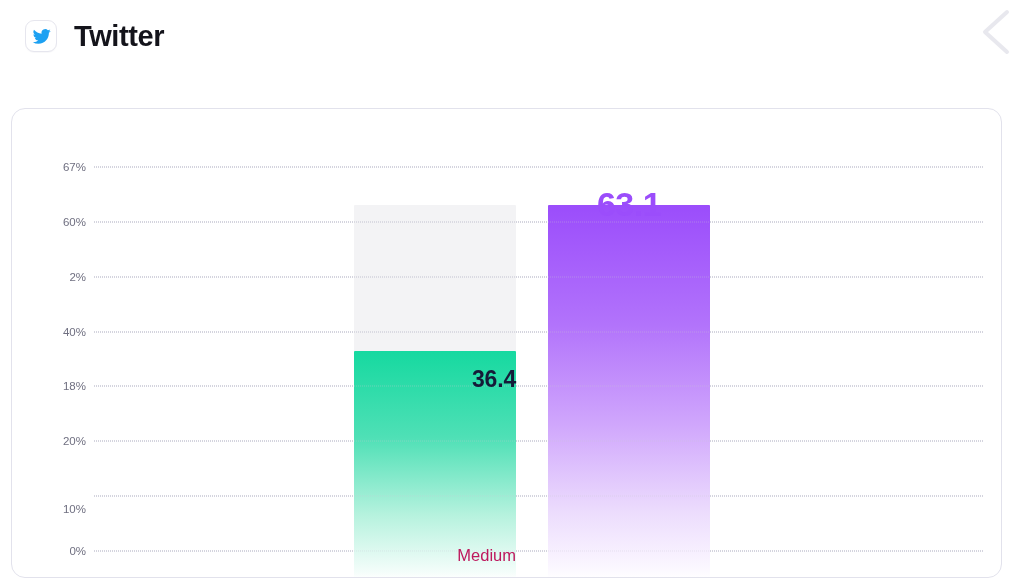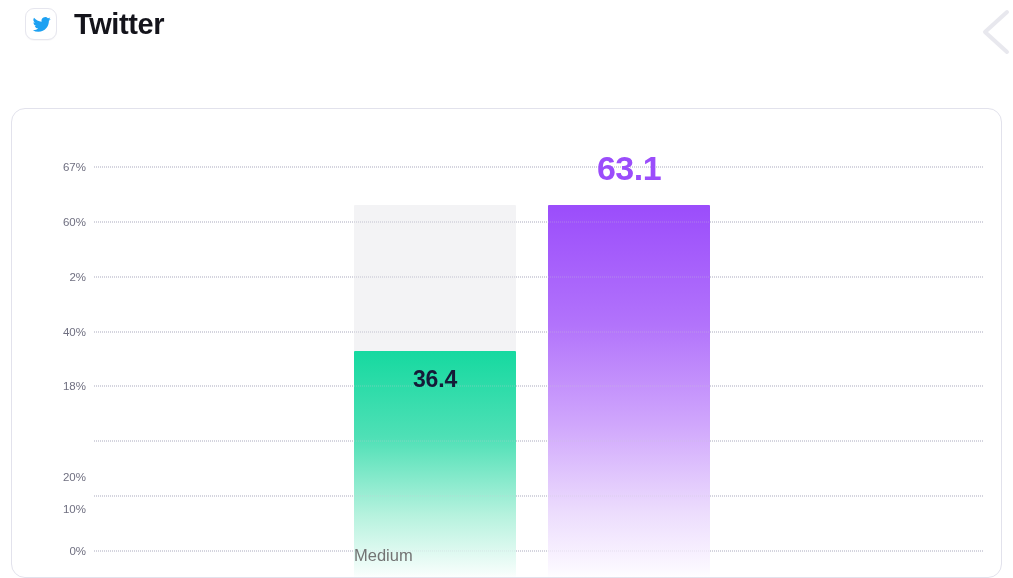--- a/index.html
+++ b/index.html
@@ -13,21 +13,21 @@
   #root { position: relative; width: 1013px; height: 578px; background:#fff; }
 
   
   .header {
     position: absolute; left: 0; top: 0;
     width: 1013px; height: 95px;
     display: flex; align-items: flex-start;
   }
   .brand {
     display: flex; align-items: center;
-    margin-left: 25px; margin-top: 8px;
+    margin-left: 25px; margin-top: 20px;
   }
   .brand-icon-box {
     width: 32px; height: 32px;
     border: 1px solid #e6e6ee;
     border-radius: 9px;
     background: #ffffff;
     display: flex; align-items: center; justify-content: center;
     box-shadow: 0 1px 1px rgba(20,20,60,.03);
   }
   .brand-title {
@@ -89,39 +89,40 @@
   .bar-green {
     background: linear-gradient(180deg, #16d9a0 0%, #4fe0b6 38%, #b6f2de 72%, #f4fdfa 97%, #ffffff 100%);
   }
   .bar-purple {
     background: linear-gradient(180deg, #9b4dfb 0%, #b273fb 32%, #cfa5fc 58%, #ecdcfd 82%, #fbf7ff 97%, #ffffff 100%);
   }
 
   
   .val-inside {
     position: absolute;
-    text-align: center;
+    text-align: right;
     font-size: 23px;
     font-weight: bold;
     color: #151b38;
     letter-spacing: -0.2px;
   }
   .val-above {
     position: absolute;
     text-align: center;
     font-size: 34px;
     font-weight: bold;
     color: #9b4dfb;
     letter-spacing: -0.5px;
+    margin-top: 36px;
   }
   .xlabel {
     position: absolute;
-    text-align: left;
+    text-align: right;
     font-size: 16.5px;
-    color: #737373;
+    color: #be185d;
   }
 </style>
 </head>
 <body>
 
 <div id="root">
 
   <div class="header">
     <div class="brand">
       <div class="brand-icon-box">
@@ -137,21 +138,21 @@
     </svg>
   </div>
 
   <div class="card">
     <div class="plot" id="plot">
         <div class="gridline" style="top: 442px;"></div>
         <div class="ytick" style="top: 442px;">0%</div>
         <div class="gridline" style="top: 387.139px;"></div>
         <div class="ytick" style="top: 400px;">10%</div>
         <div class="gridline" style="top: 332.278px;"></div>
-        <div class="ytick" style="top: 332.278px; margin-top: 36px;">20%</div>
+        <div class="ytick" style="top: 332.278px;">20%</div>
         <div class="gridline" style="top: 277.417px;"></div>
         <div class="ytick" style="top: 277.417px;">18%</div>
         <div class="gridline" style="top: 222.556px;"></div>
         <div class="ytick" style="top: 222.556px;">40%</div>
         <div class="gridline" style="top: 167.694px;"></div>
         <div class="ytick" style="top: 167.694px;">2%</div>
         <div class="gridline" style="top: 112.833px;"></div>
         <div class="ytick" style="top: 112.833px;">60%</div>
         <div class="gridline" style="top: 57.9722px;"></div>
         <div class="ytick" style="top: 57.9722px;">67%</div>

